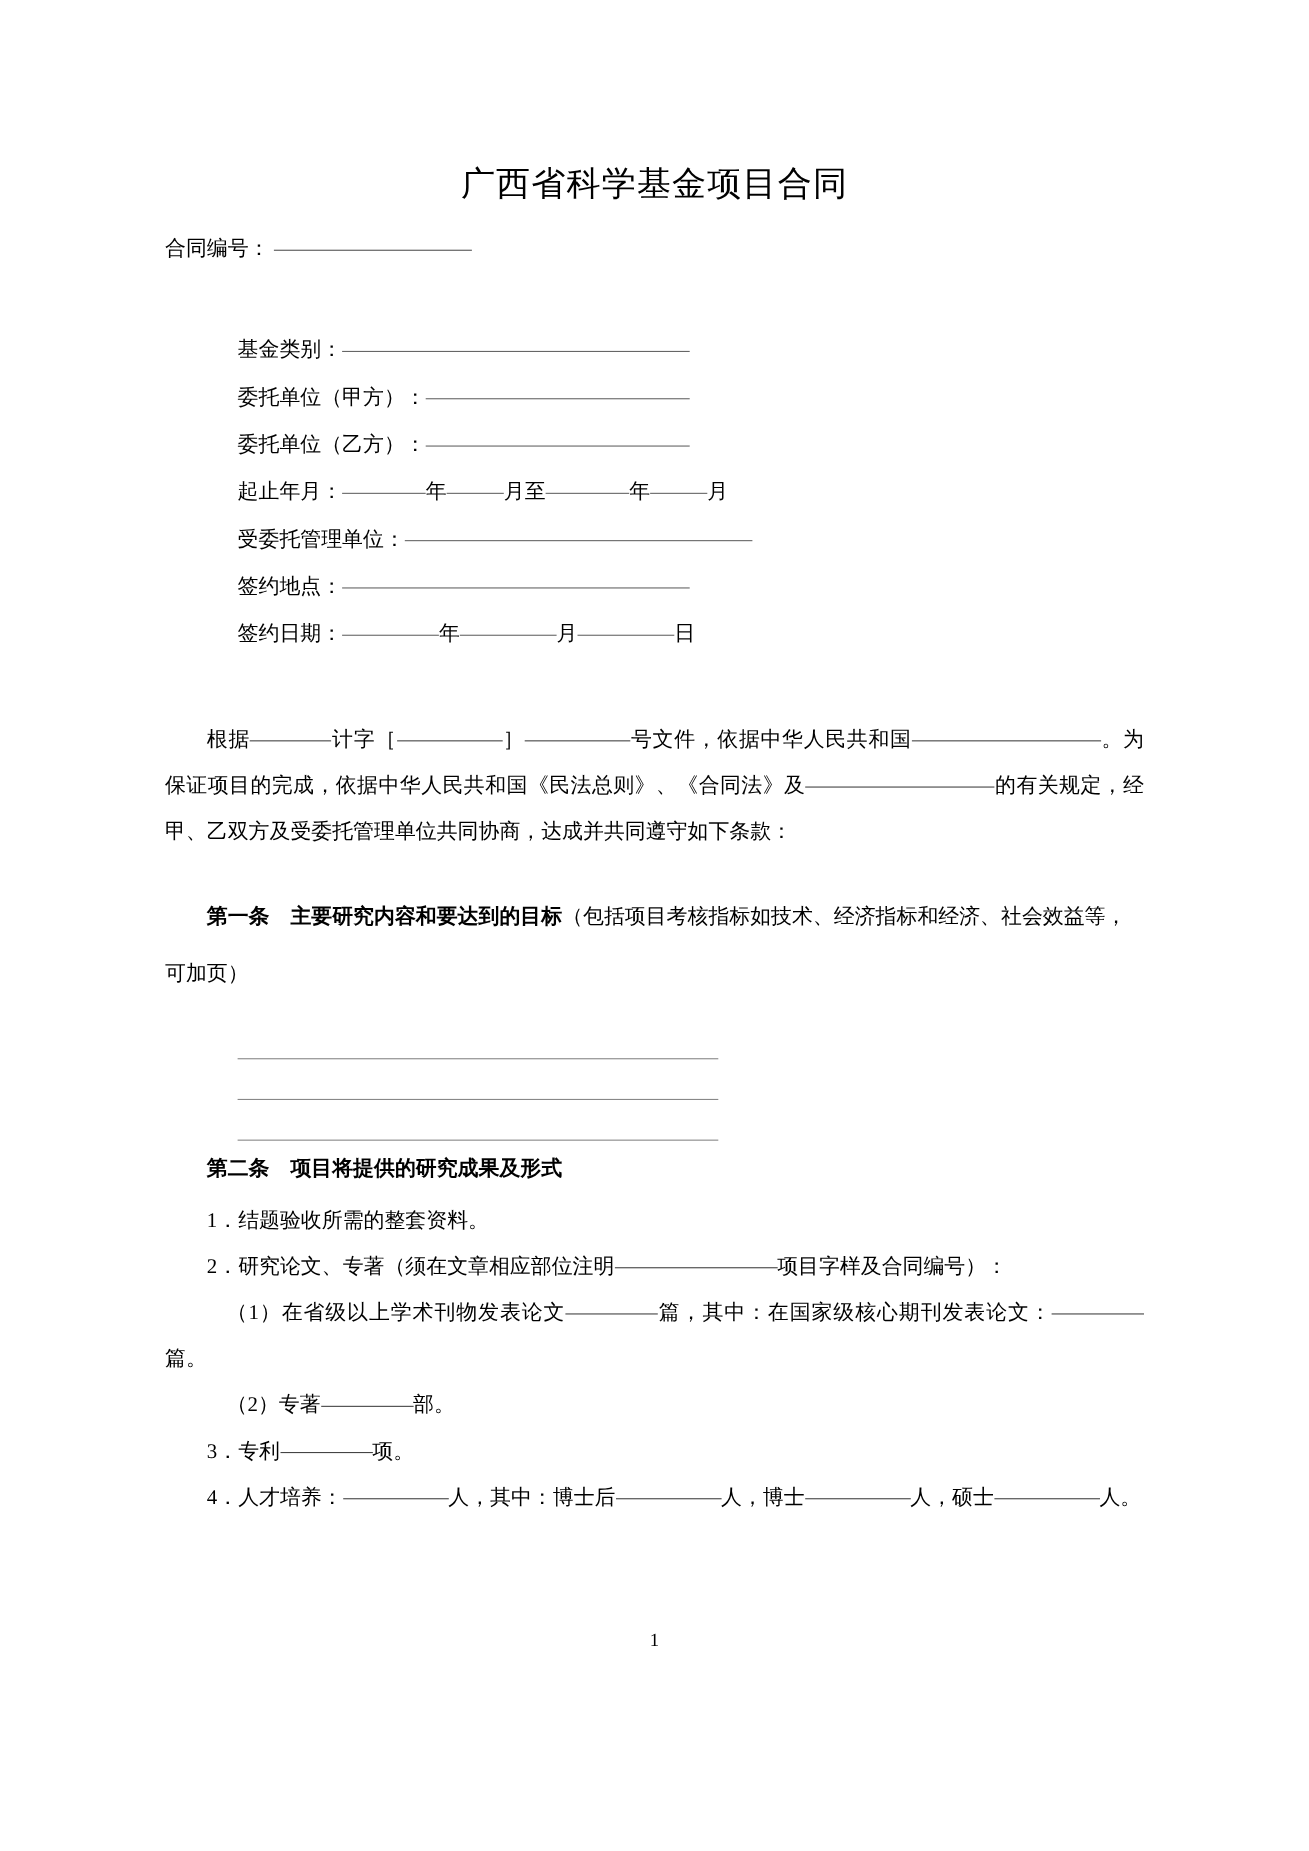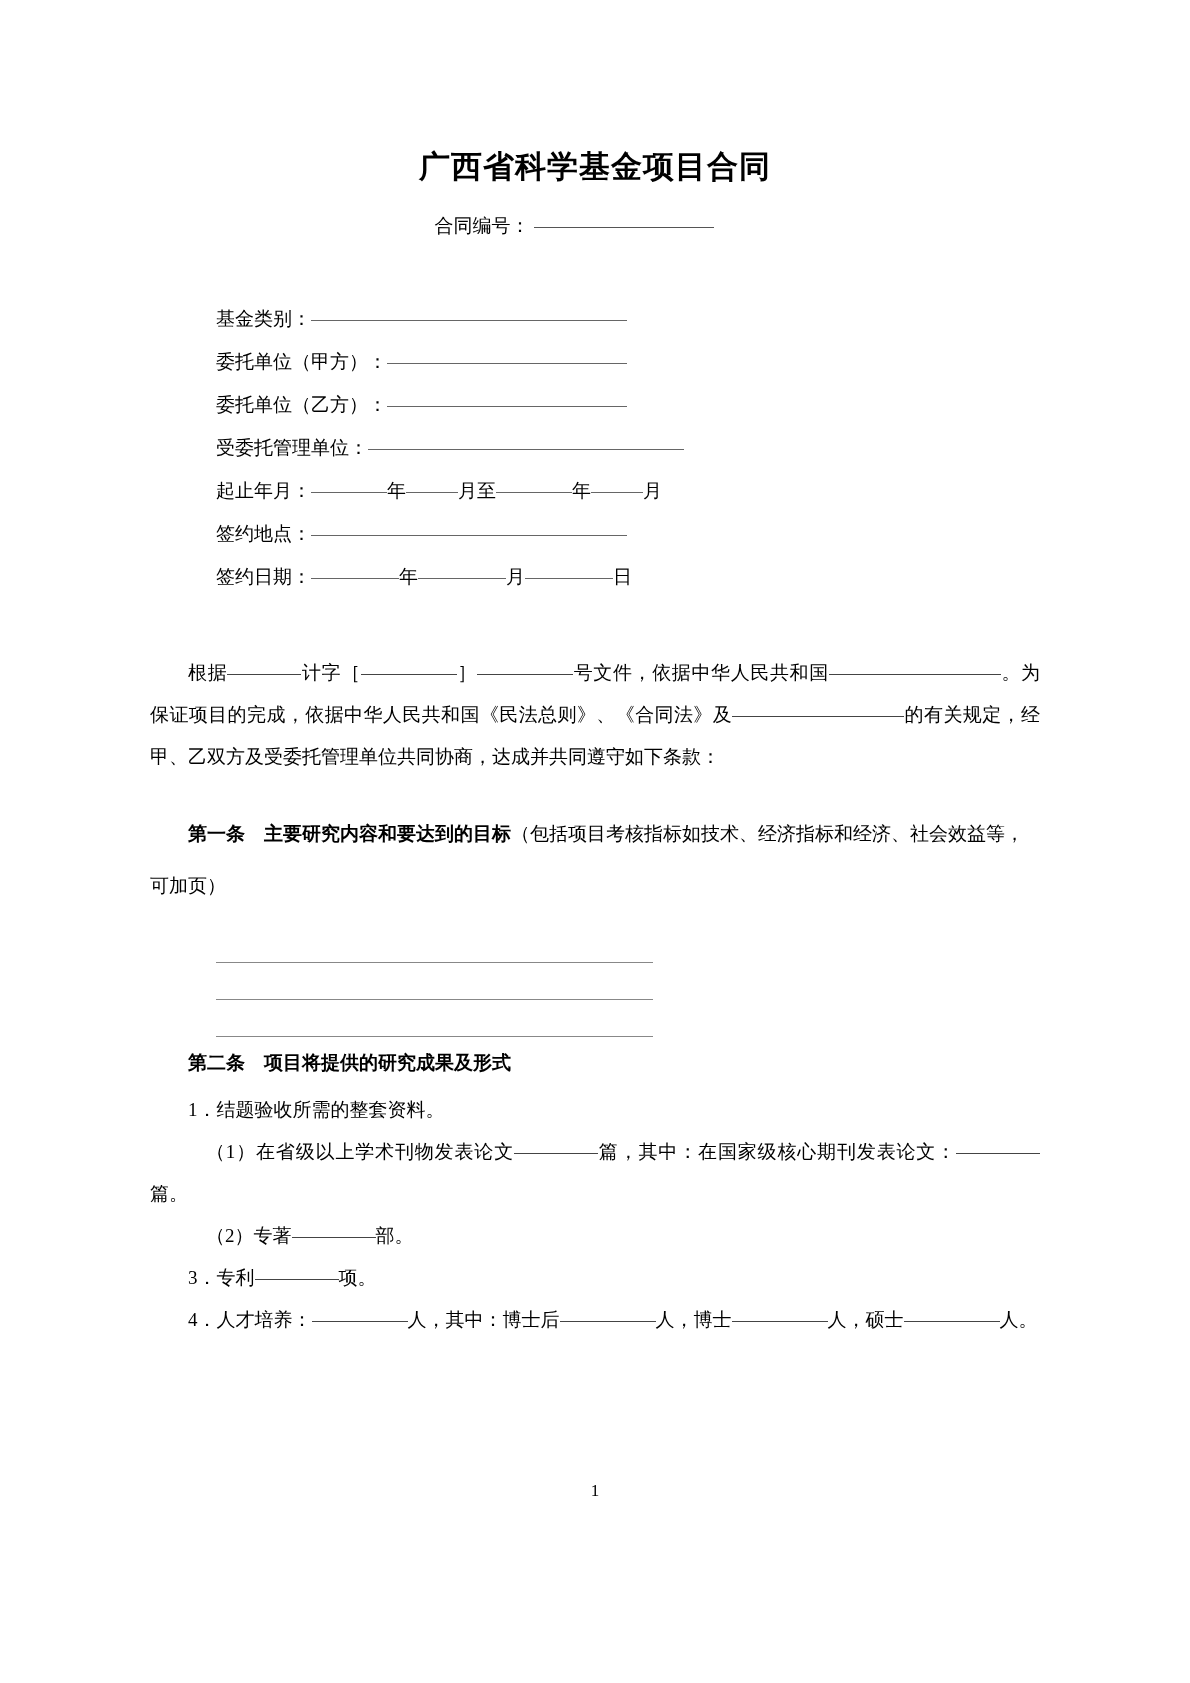--- a/index.html
+++ b/index.html
@@ -23,31 +23,31 @@
   .content {
     position: absolute;
     left: 150px;
     top: 0;
     width: 890px;
   }
 
   
   .doc-title {
     font-size: 31px;
-    font-weight: bold;
+    font-weight: normal;
     text-align: center;
     letter-spacing: 1px;
     margin-top: 148px;
     line-height: 1.2;
   }
 
   
   .contract-no-row {
     margin-top: 28px;
-    text-align: center;
+    text-align: left;
     padding-right: 42px;
     font-size: 19px;
     white-space: nowrap;
   }
   .contract-no-row .blank {
     display: inline-block;
     border-bottom: 1px solid #555;
     width: 180px;
     height: 1px;
     vertical-align: 4px;
@@ -172,25 +172,25 @@
 
       <div class="field-row">
         <span class="field-label">委托单位（甲方）：</span><span class="rule w-med"></span>
       </div>
 
       <div class="field-row">
         <span class="field-label">委托单位（乙方）：</span><span class="rule w-med"></span>
       </div>
 
       <div class="field-row">
+        <span class="field-label">起止年月：</span><span class="rule w-ym1"></span><span>年</span><span class="rule w-ym2"></span><span>月</span><span>至</span><span class="rule w-ym1"></span><span>年</span><span class="rule w-ym2"></span><span>月</span>
+      </div>
+
+      <div class="field-row">
         <span class="field-label">受委托管理单位：</span><span class="rule w-long2"></span>
-      </div>
-
-      <div class="field-row">
-        <span class="field-label">起止年月：</span><span class="rule w-ym1"></span><span>年</span><span class="rule w-ym2"></span><span>月</span><span>至</span><span class="rule w-ym1"></span><span>年</span><span class="rule w-ym2"></span><span>月</span>
       </div>
 
       <div class="field-row">
         <span class="field-label">签约地点：</span><span class="rule w-long"></span>
       </div>
 
       <div class="field-row">
         <span class="field-label">签约日期：</span><span class="rule w-date"></span><span>年</span><span class="rule w-date"></span><span>月</span><span class="rule w-date"></span><span>日</span>
       </div>
 
@@ -207,20 +207,21 @@
     <div class="blank-lines">
       <div class="blank-line"></div>
       <div class="blank-line"></div>
       <div class="blank-line"></div>
     </div>
 
     <div class="article-head"><span>第二条　项目将提供的研究成果及形式</span></div>
 
     <div class="list-item"><span>1．结题验收所需的整套资料。</span></div>
 
+    <div class="list-item"><span>2．研究论文、专著（须在文章相应部位注明</span><span class="ul u12"></span><span>项目字样及合同编号）：</span></div>
 
     <div class="list-item sub"><span>（1）在省级以上学术刊物发表论文</span><span class="ul u7"></span><span>篇，其中：在国家级核心期刊发表论文：</span><span class="ul u7"></span><span>篇。</span></div>
 
     <div class="list-item sub"><span>（2）专著</span><span class="ul u7"></span><span>部。</span></div>
 
     <div class="list-item"><span>3．专利</span><span class="ul u7"></span><span>项。</span></div>
 
     <div class="list-item"><span>4．人才培养：</span><span class="ul u8"></span><span>人，其中：博士后</span><span class="ul u8"></span><span>人，博士</span><span class="ul u8"></span><span>人，硕士</span><span class="ul u8"></span><span>人。</span></div>
 
   </div>

